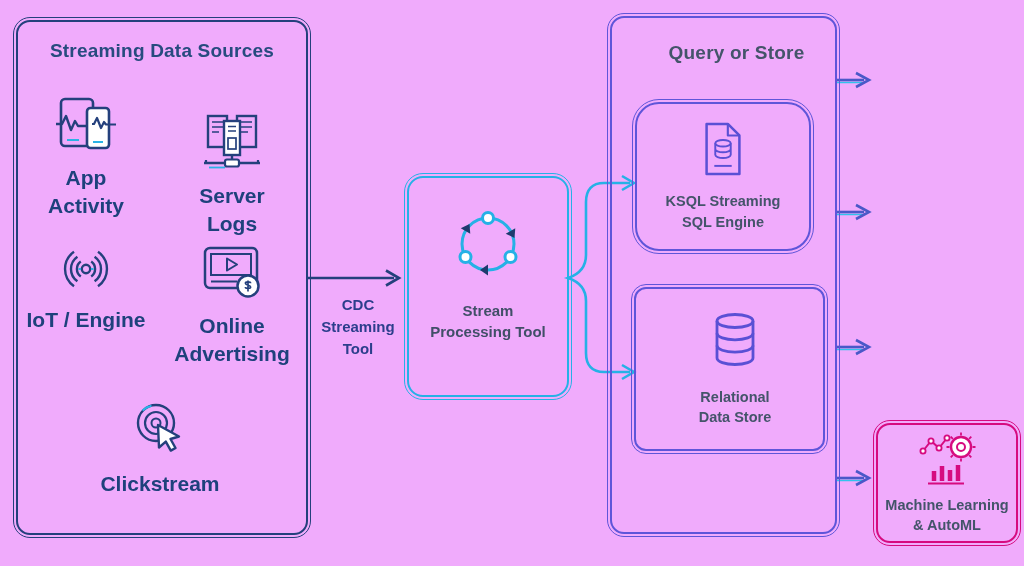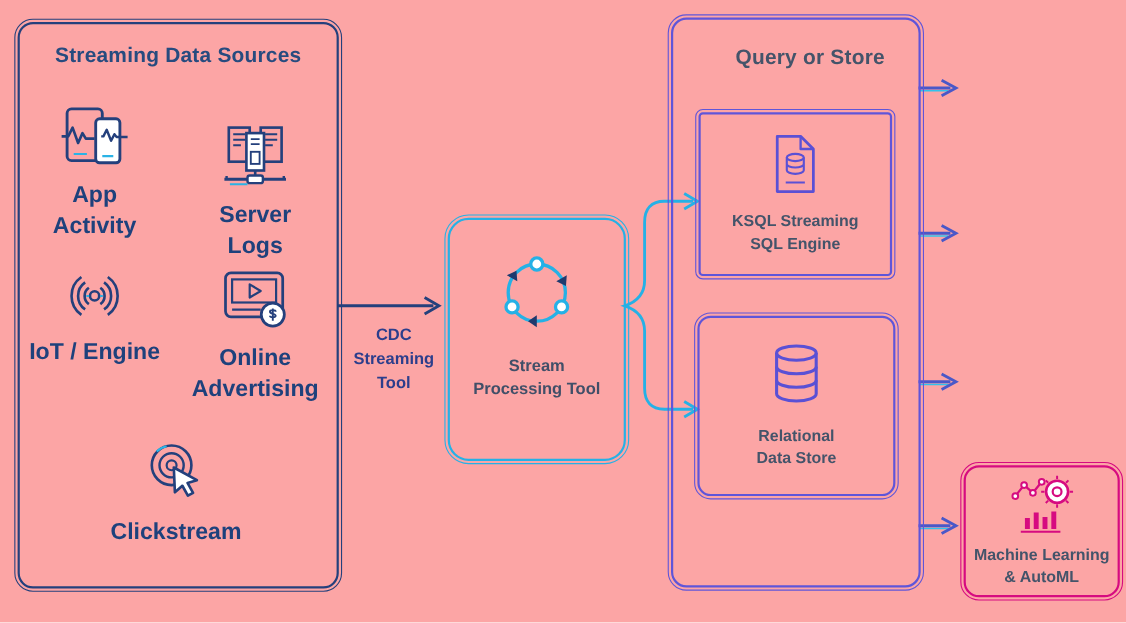--- a/index.html
+++ b/index.html
@@ -1,17 +1,17 @@
 <!DOCTYPE html>
 <html><head>
 <meta charset="utf-8">
 <style>
   html,body{margin:0;padding:0;background:#ffffff;}
   body{width:1024px;height:566px;font-family:"Liberation Sans",sans-serif;overflow:hidden;}
-  .canvas{position:relative;width:1024px;height:566px;background:#fca5a5;}
+  .canvas{position:relative;width:1024px;height:566px;background:#f0abfc;}
 
   
   .frame{position:absolute;border-radius:14px;background:transparent;}
   .frame-navy{border:2px solid #24407c;outline:1.5px solid #24407c;outline-offset:2.5px;}
   .frame-cyan{border:2.5px solid #25b1e6;outline:1.5px solid #25b1e6;outline-offset:2.5px;border-radius:16px;}
   .frame-purple{border:2px solid #5f55d9;outline:1.2px solid #5f55d9;outline-offset:2.5px;}
   .frame-pink{border:2.5px solid #d60b80;outline:1.2px solid #d60b80;outline-offset:2.5px;}
 
   .panel-title{position:absolute;left:0;right:0;text-align:center;font-weight:700;font-size:19px;letter-spacing:.2px;}
   .t-navy{color:#274b7f;}
@@ -136,49 +136,49 @@
         <path d="M835 347 H864"></path>
           <path d="M856 340 L869 347 L856 354"></path>
         <path d="M835 478 H864"></path>
           <path d="M856 471 L869 478 L856 485"></path>
       </g>
     </g>
   </svg>
 
   <div class="cdc-label">CDC Streaming Tool</div>
 
-  <div class="frame frame-cyan proc-box" style="left:407px;top:198px;width:158px;height:191px;border-radius:19px;">
+  <div class="frame frame-cyan proc-box" style="left:407px;top:176px;width:158px;height:191px;">
     <svg width="80" height="80" viewBox="0 0 80 80">
       <circle cx="40" cy="40" r="26" fill="none" stroke="#25b1e6" stroke-width="3"></circle>
       <path d="M0,-5.5 L8,0 L0,5.5 Z" transform="translate(17.5,27) rotate(-60)" fill="#1e3a6e"></path>
       <path d="M0,-5.5 L8,0 L0,5.5 Z" transform="translate(62.5,27) rotate(60)" fill="#1e3a6e"></path>
       <path d="M0,-5.5 L8,0 L0,5.5 Z" transform="translate(40,66) rotate(180)" fill="#1e3a6e"></path>
       <circle cx="40" cy="14" r="5.5" fill="#fff" stroke="#25b1e6" stroke-width="3"></circle>
       <circle cx="17.5" cy="53" r="5.5" fill="#fff" stroke="#25b1e6" stroke-width="3"></circle>
       <circle cx="62.5" cy="53" r="5.5" fill="#fff" stroke="#25b1e6" stroke-width="3"></circle>
     </svg>
     <div class="proc-label">Stream Processing Tool</div>
   </div>
 
   <div class="frame frame-purple" style="left:610px;top:16px;width:223px;height:514px;">
     <div class="panel-title t-slate" style="top:24px;margin-left:26px;">Query or Store</div>
   </div>
 
-  <div class="frame frame-purple inner-box" style="left:635px;top:102px;width:172px;height:145px;border-radius:4px;">
+  <div class="frame frame-purple inner-box" style="left:635px;top:102px;width:172px;height:145px;border-radius:24px;">
     <svg width="46" height="56" viewBox="0 0 46 58">
       <path d="M6 3 h22 l12 12 v40 h-34 z" fill="none" stroke="#5a50d5" stroke-width="2.6" stroke-linejoin="round"></path>
       <path d="M28 3 v12 h12" fill="none" stroke="#5a50d5" stroke-width="2.2" stroke-linejoin="round"></path>
       <ellipse cx="23" cy="23" rx="8" ry="3.4" fill="none" stroke="#5a50d5" stroke-width="2"></ellipse>
       <path d="M15 23 v12 M31 23 v12 M15 35 a8 3.4 0 0 0 16 0 M15 29 a8 3.4 0 0 0 16 0" fill="none" stroke="#5a50d5" stroke-width="2"></path>
       <path d="M14 46.5 h18" stroke="#5a50d5" stroke-width="2"></path>
     </svg>
     <div class="inner-label" style="width:140px;">KSQL Streaming SQL Engine</div>
   </div>
 
-  <div class="frame frame-purple inner-box" style="left:634px;top:287px;width:176px;height:160px;border-radius:12px;">
+  <div class="frame frame-purple inner-box" style="left:634px;top:287px;width:176px;height:160px;border-radius:12px;padding-left:11px;">
     <svg width="56" height="62" viewBox="0 0 56 62">
       <ellipse cx="28" cy="10" rx="18" ry="6.5" fill="none" stroke="#5a50d5" stroke-width="2.8"></ellipse>
       <path d="M10 10 v37 a18 6.5 0 0 0 36 0 v-37" fill="none" stroke="#5a50d5" stroke-width="2.8"></path>
       <path d="M10 22.3 a18 6.5 0 0 0 36 0 M10 34.6 a18 6.5 0 0 0 36 0" fill="none" stroke="#5a50d5" stroke-width="2.8"></path>
     </svg>
     <div class="inner-label" style="width:96px;">Relational Data Store</div>
   </div>
 
 
 

